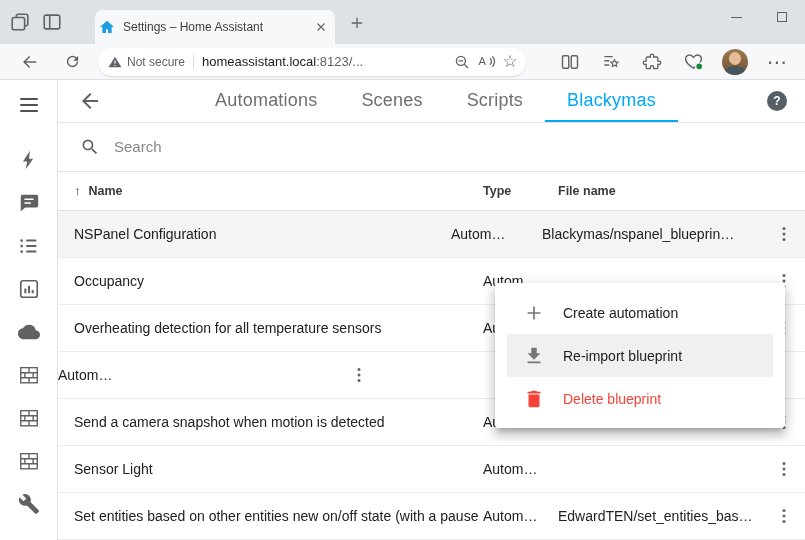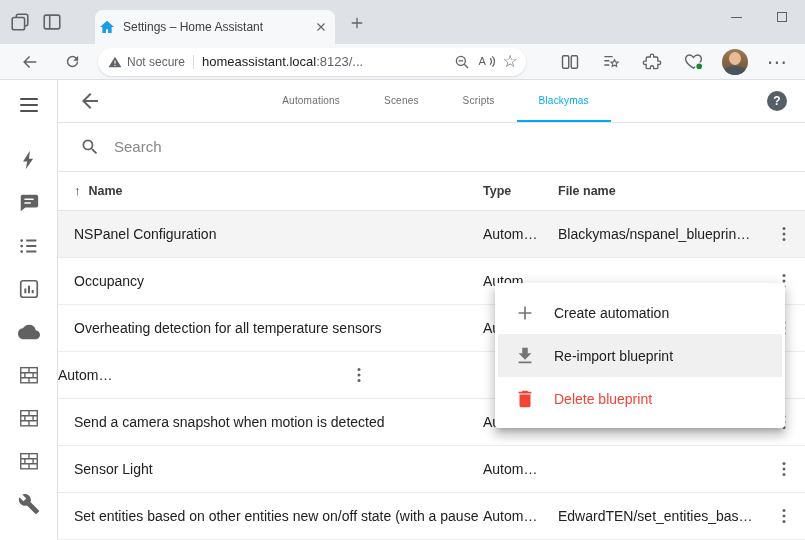--- a/index.html
+++ b/index.html
@@ -40,40 +40,40 @@
   .app { position:absolute; top:80px; left:0; right:0; bottom:0; display:flex; background:#fff; }
   .sidebar { flex:0 0 58px; border-right:1px solid #e0e0e0; display:flex; flex-direction:column; align-items:center; padding-top:13px; }
   .hamburger { width:24px; height:24px; display:flex; flex-direction:column; justify-content:center; gap:4px; margin-bottom:31px; }
   .hamburger span { display:block; width:18px; height:2px; background:#515151; border-radius:1px; margin:0 auto; }
   .nav-icons { display:flex; flex-direction:column; gap:19px; align-items:center; }
   .sb-icon { width:24px; height:24px; display:flex; align-items:center; justify-content:center; }
 
   .main { flex:1; display:flex; flex-direction:column; min-width:0; }
   .appbar { height:48px; display:flex; align-items:center; border-bottom:1px solid #e3e3e3; padding:0 18px; }
   .nav-tabs { flex:1; display:flex; justify-content:center; height:100%; }
-  .nav-tab { display:flex; align-items:center; padding:0 22px; font-size:10px; color:#6f6f6f; height:100%; letter-spacing:.2px; }
+  .nav-tab { display:flex; align-items:center; padding:0 22px; font-size:18px; color:#6f6f6f; height:100%; letter-spacing:.2px; }
   .nav-tab.active { color:#03a9f4; border-bottom:2px solid #03a9f4; padding-top:2px; font-weight:500; }
   .help-btn { width:20px; height:20px; border-radius:50%; background:#565e66; color:#fff; font-size:12px; font-weight:bold; display:flex; align-items:center; justify-content:center; }
 
   .searchrow { height:55px; display:flex; align-items:center; padding:0 22px; gap:14px; border-bottom:1px solid #e3e3e3; }
   .search-input { border:0; outline:0; font-size:15px; flex:1; color:#212121; font-family:inherit; background:transparent; }
   .search-input::placeholder { color:#868686; }
 
   .thead { height:44px; display:flex; align-items:center; font-size:12.5px; color:#3a3a3a; font-weight:bold; border-bottom:1px solid #e3e3e3; }
   .c-name { flex:1; min-width:0; padding-left:16px; display:flex; align-items:center; gap:8px; overflow:hidden; white-space:nowrap; }
   .c-type { flex:0 0 75px; overflow:hidden; white-space:nowrap; }
   .c-file { flex:0 0 205px; overflow:hidden; white-space:nowrap; }
   .c-menu { flex:0 0 42px; display:flex; justify-content:center; }
   .sort-arrow { font-size:13px; }
 
   .row { height:47px; display:flex; align-items:center; font-size:14px; color:#212121; border-bottom:1px solid #ececec; }
-  .row.selected { background:#f4f4f4; }
+  .row.selected { background:#f4f4f4;gap:16px; }
 
   
-  .ctx-menu { position:absolute; left:495px; top:283px; width:290px; background:#fff; border-radius:4px; padding:8px 3px; z-index:10;
+  .ctx-menu { position:absolute; left:495px; top:283px; width:290px; background:#fff; border-radius:4px; padding:8px 12px; z-index:10;
     box-shadow:0 5px 5px -3px rgba(0,0,0,.2), 0 8px 10px 1px rgba(0,0,0,.14), 0 3px 14px 2px rgba(0,0,0,.12); }
   .ctx-item { height:43px; display:flex; align-items:center; gap:18px; padding:0 16px; font-size:14px; color:#212121; white-space:nowrap; }
   .ctx-item.hl { background:#f0f0f0; }
   .ctx-item.danger { color:#f44336; }
 </style>
 </head>
 <body>
 
 <div class="window">
 

